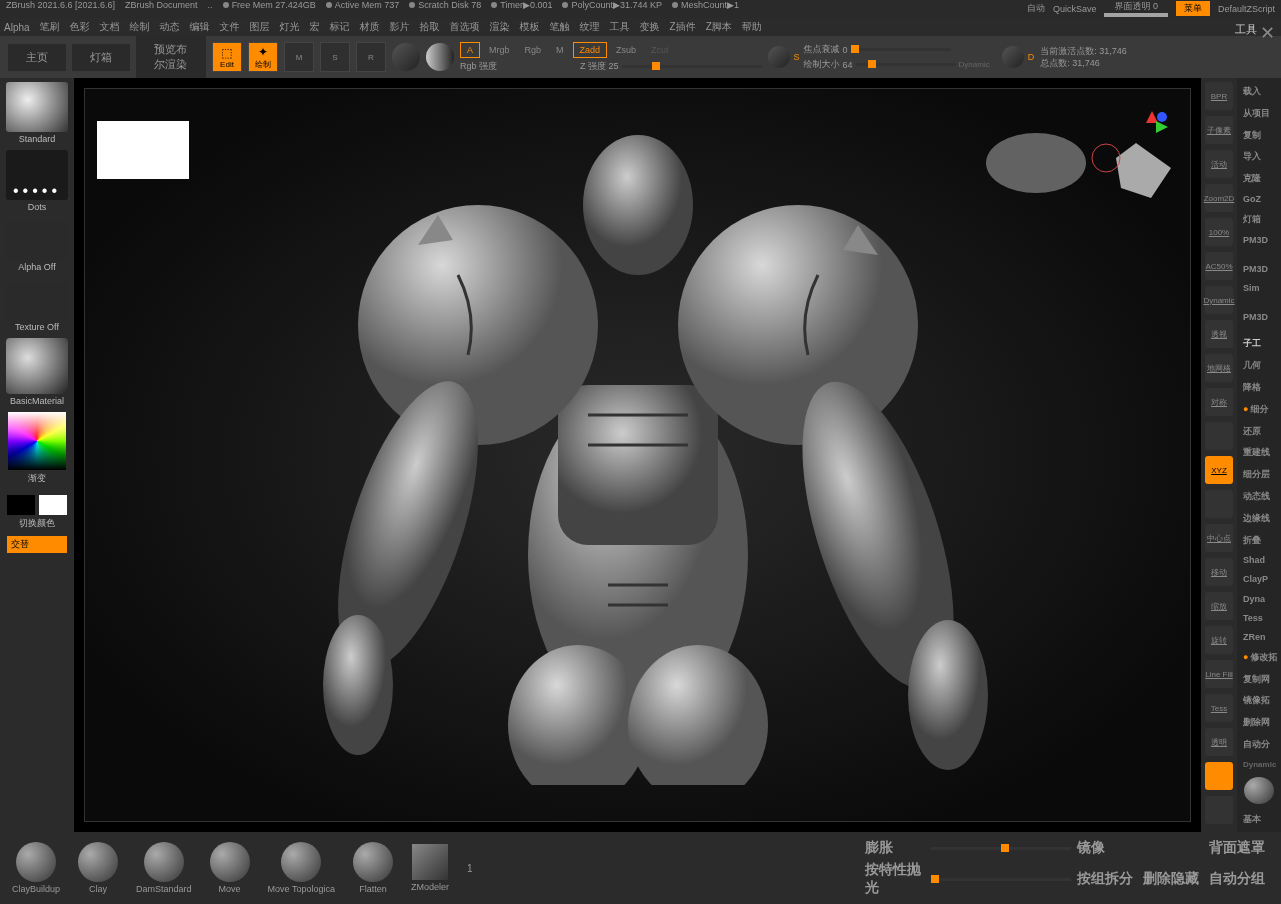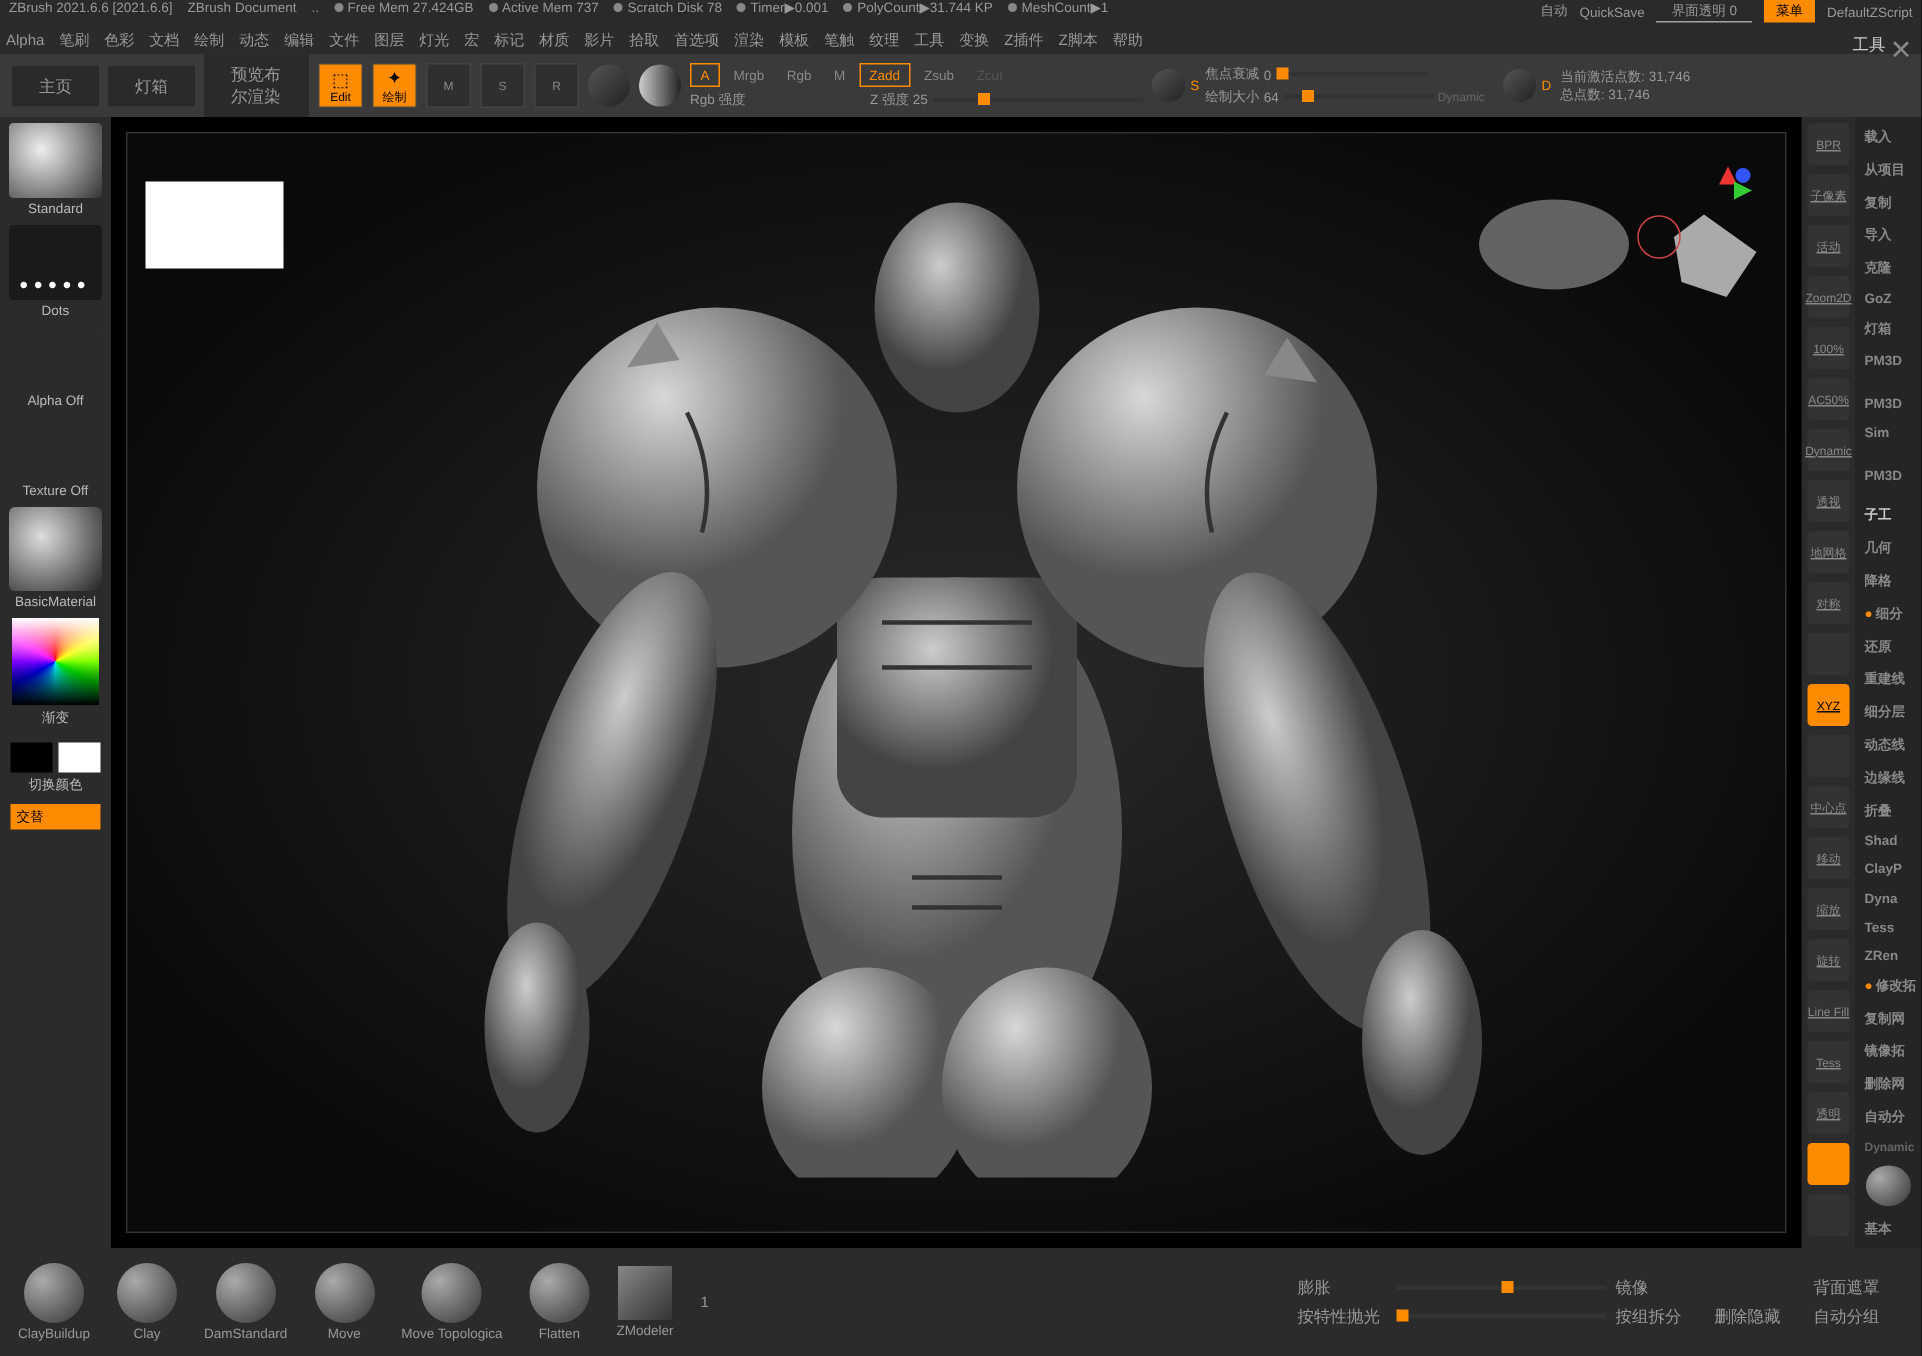--- a/index.html
+++ b/index.html
@@ -40,21 +40,21 @@
 .right-strip { width:36px; background:#2b2b2b; display:flex; flex-direction:column; align-items:center; padding:4px 2px; gap:6px; }
 .mini-tool { width:28px; height:28px; background:#333; border-radius:3px; display:flex; align-items:center; justify-content:center; font-size:8px; color:#888; flex-direction:column;text-decoration:underline; }
 .mini-tool.hl { background:#ff8c00; color:#000; }
 .right-panel { width:44px; background:#252525; display:flex; flex-direction:column; padding:4px 2px; gap:4px; font-size:9px;font-weight:bold; }
 .rp-item { padding:3px 4px; color:#888; font-size:9px; white-space:nowrap; overflow:hidden; }
 .rp-item.dot-o::before { content:'●'; color:#ff8c00; margin-right:2px; }
 .bottom { height:72px; background:#2b2b2b; display:flex; align-items:center; padding:6px 12px; gap:18px; }
 .brush-slot { display:flex; flex-direction:column; align-items:center; gap:2px; }
 .brush-ball { width:40px; height:40px; border-radius:50%; background:radial-gradient(circle at 30% 30%,#aaa,#333); }
 .brush-cube { width:36px; height:36px; background:linear-gradient(135deg,#888,#333); }
-.bottom-sliders { margin-left:auto; font-size:11px; display:grid; grid-template-columns:60px 140px 60px 60px 60px; gap:4px 6px; align-items:center; }
+.bottom-sliders { margin-left:auto; font-size:14px; display:grid; grid-template-columns:60px 140px 60px 60px 60px; gap:4px 6px; align-items:center;font-weight:bold; }
 .bottom-sliders .track { height:3px; background:#333; position:relative; }
 .bottom-sliders .thumb { position:absolute; top:-3px; width:8px; height:8px; background:#ff8c00; }
 .close-x { position:absolute; top:22px; right:6px; font-size:18px; color:#888; }
 .title-right { position:absolute; top:22px; right:24px; font-size:11px; color:#ccc; }
 </style>
 </head>
 <body>
 
 <div class="topbar">
   <span>ZBrush 2021.6.6 [2021.6.6]</span>
@@ -62,21 +62,21 @@
   <span>..</span>
   <span><span class="dot"></span><span>Free Mem</span> <span>27.424GB</span></span>
   <span><span class="dot"></span><span>Active Mem</span> <span>737</span></span>
   <span><span class="dot"></span><span>Scratch Disk</span> <span>78</span></span>
   <span><span class="dot"></span><span>Timer</span>▶<span>0.001</span></span>
   <span><span class="dot"></span><span>PolyCount</span>▶<span>31.744 KP</span></span>
   <span><span class="dot"></span><span>MeshCount</span>▶<span>1</span></span>
   <div class="topbar-right">
     <span>自动</span>
     <span>QuickSave</span>
-    <span style="border-bottom:1px solid #a3a3a3;padding:0 10px">界面透明 0</span>
+    <span style="border-bottom:4px solid #a3a3a3;padding:0 10px">界面透明 0</span>
     <span class="orange-btn">菜单</span>
     <span>DefaultZScript</span>
   </div>
 </div>
 
 <div class="menubar" id="menubar">
     <span>Alpha</span>
     <span>笔刷</span>
     <span>色彩</span>
     <span>文档</span>

